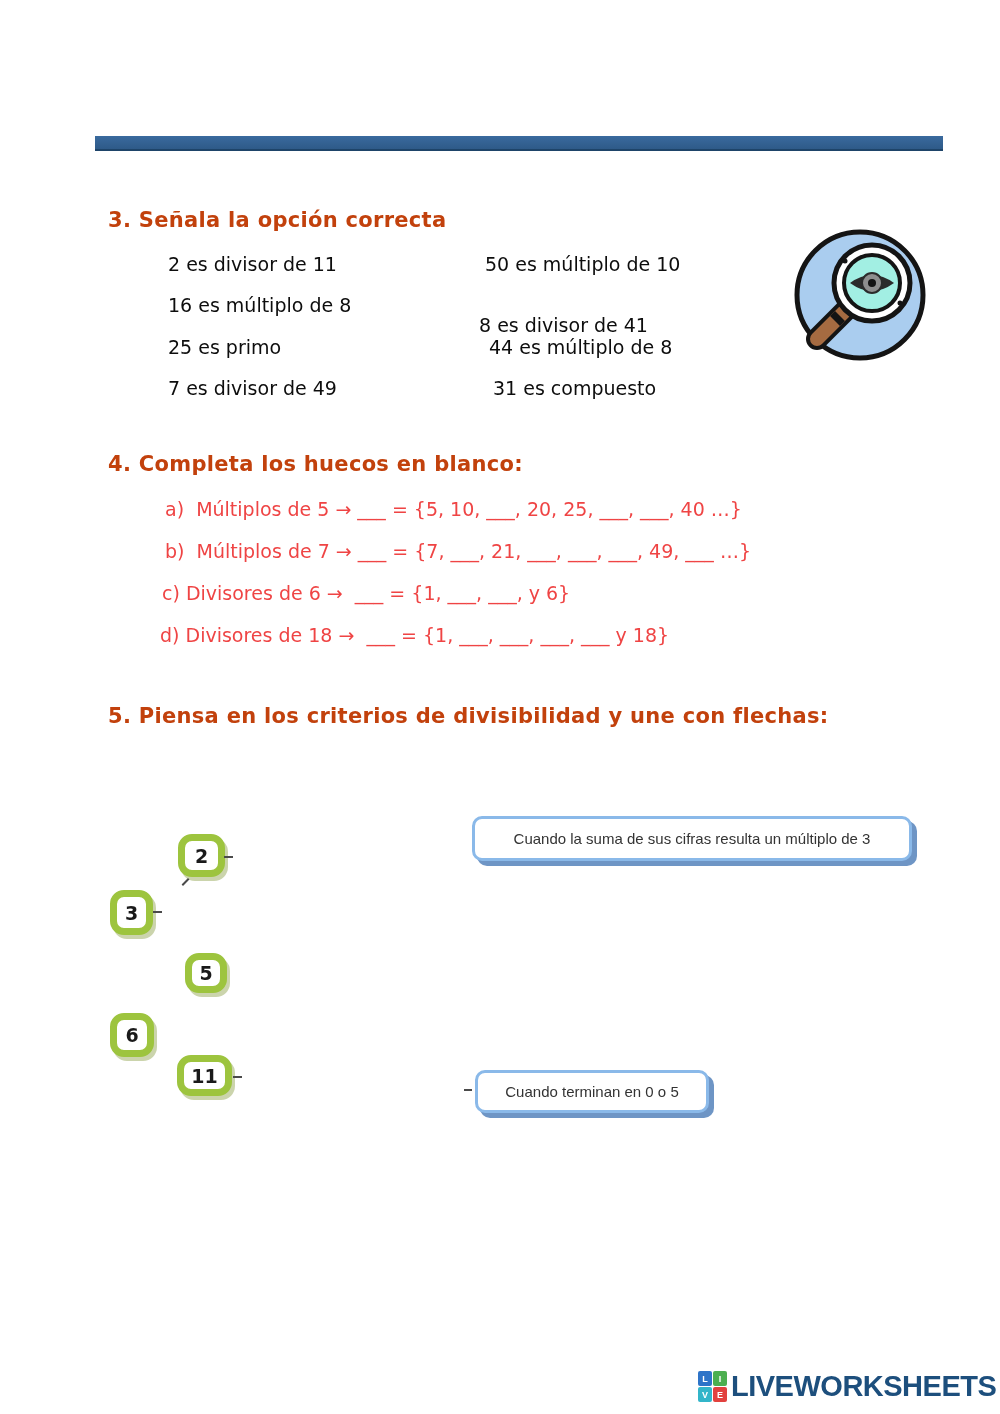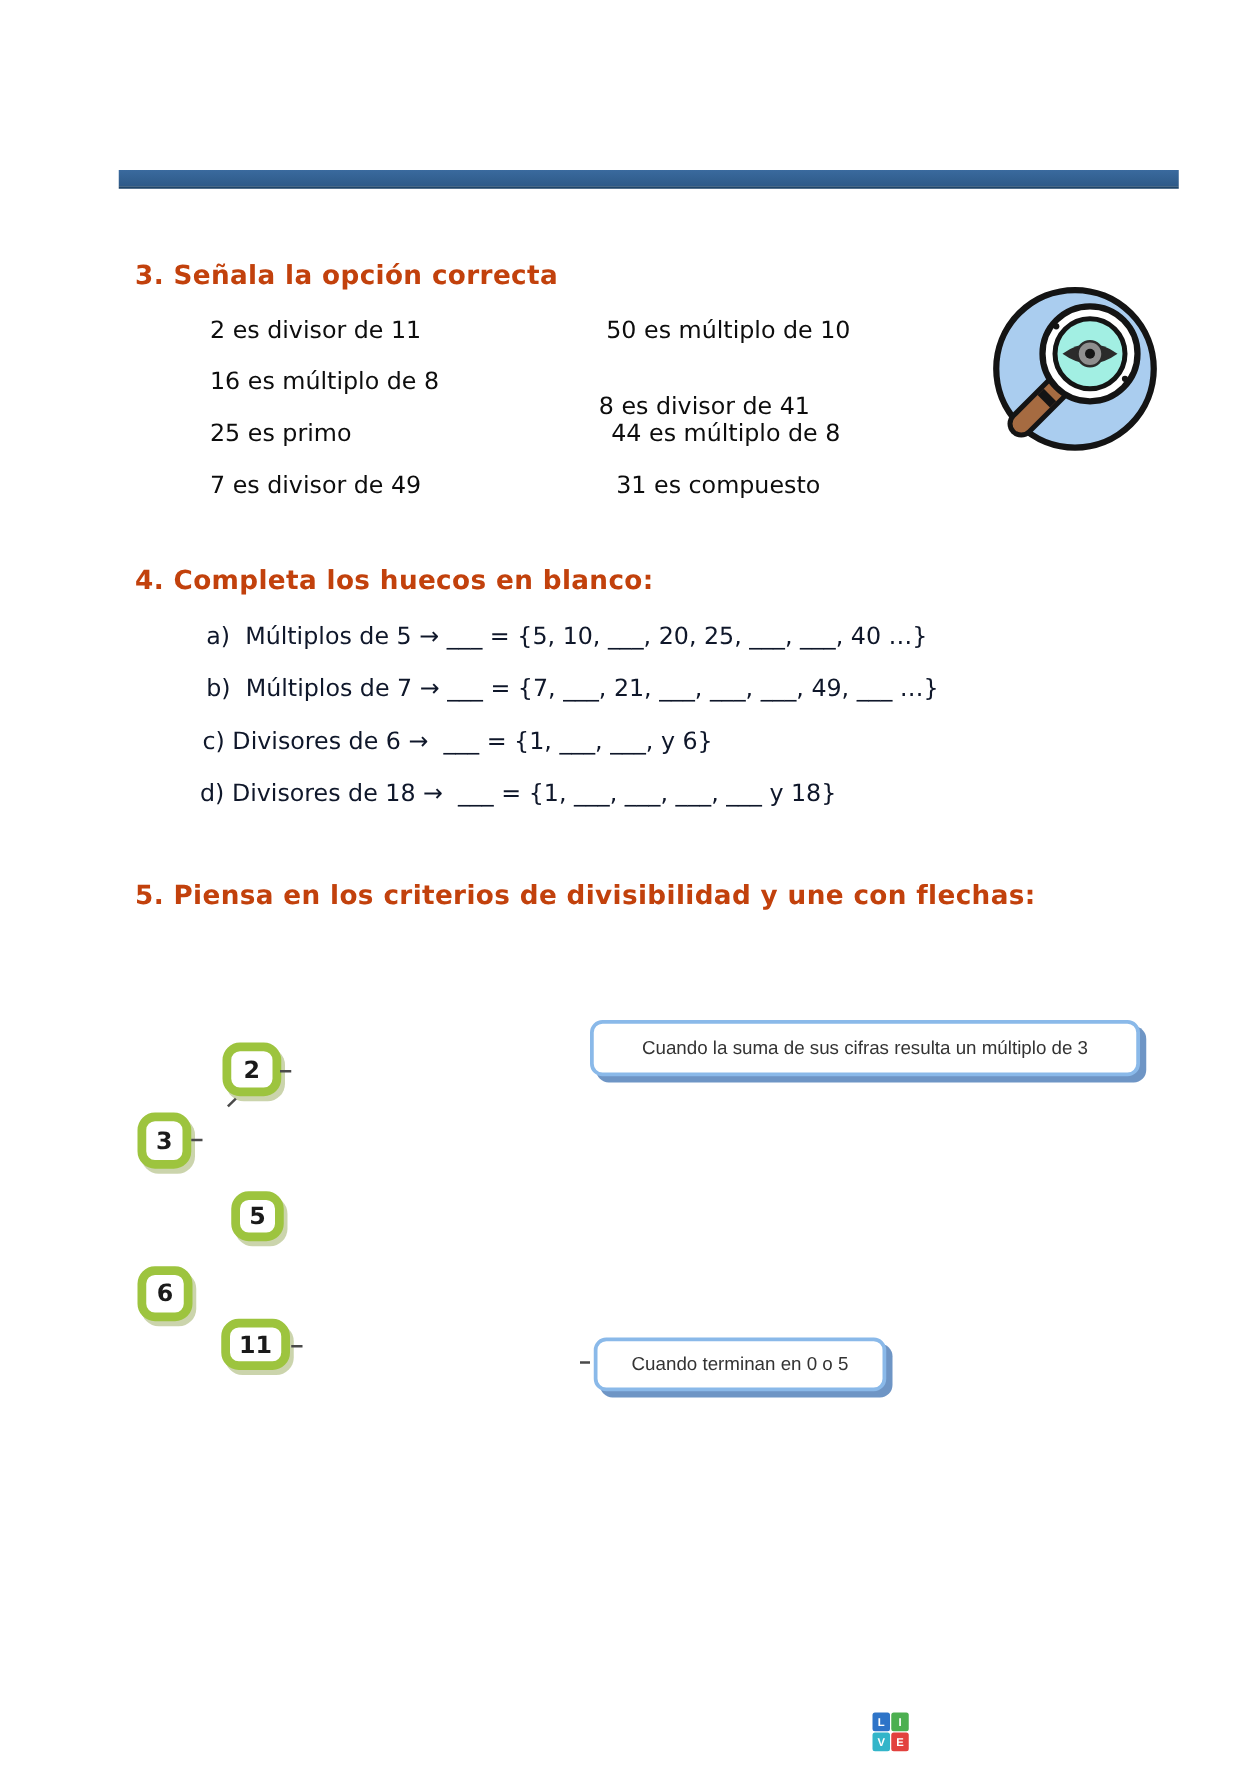--- a/index.html
+++ b/index.html
@@ -12,21 +12,21 @@
     background:linear-gradient(#3a6a9e,#2e5a88);border-bottom:2px solid #1e4469;
   }
   .sec-title{
     position:absolute;font-weight:bold;font-size:21px;color:#c2410c;
     letter-spacing:.3px;white-space:pre;
   }
   .opt{
     position:absolute;font-size:19px;color:#0d0d0d;white-space:pre;cursor:pointer;
   }
   .s4-item{
-    position:absolute;font-size:19px;color:#0f172a;white-space:pre;cursor:pointer;text-align:center;
+    position:absolute;font-size:19px;color:#ef4444;white-space:pre;cursor:pointer;text-align:center;
   }
   .numbox{
     position:absolute;box-sizing:border-box;background:#ffffff;
     border:7px solid #9dc43e;border-radius:14px;
     box-shadow:3px 4px 0 rgba(140,160,70,.45);
     display:flex;align-items:center;justify-content:center;
     font-weight:bold;font-size:19px;color:#1a1a1a;cursor:pointer;
   }
   .critbox{
     position:absolute;box-sizing:border-box;background:#ffffff;
@@ -117,15 +117,16 @@
   <div class="critbox" style="left:472px;top:816px;width:440px;height:45px;">Cuando la suma de sus cifras resulta un múltiplo de 3</div>
   <div class="critbox" style="left:475px;top:1070px;width:234px;height:43px;">Cuando terminan en 0 o 5</div>
 
   <div class="footer">
     <div class="logo-grid">
       <div class="logo-sq sq-l">L</div>
       <div class="logo-sq sq-i">I</div>
       <div class="logo-sq sq-v">V</div>
       <div class="logo-sq sq-e">E</div>
     </div>
+    <div class="logo-text">LIVEWORKSHEETS</div>
   </div>
 
 </div>
 
 </body></html>

